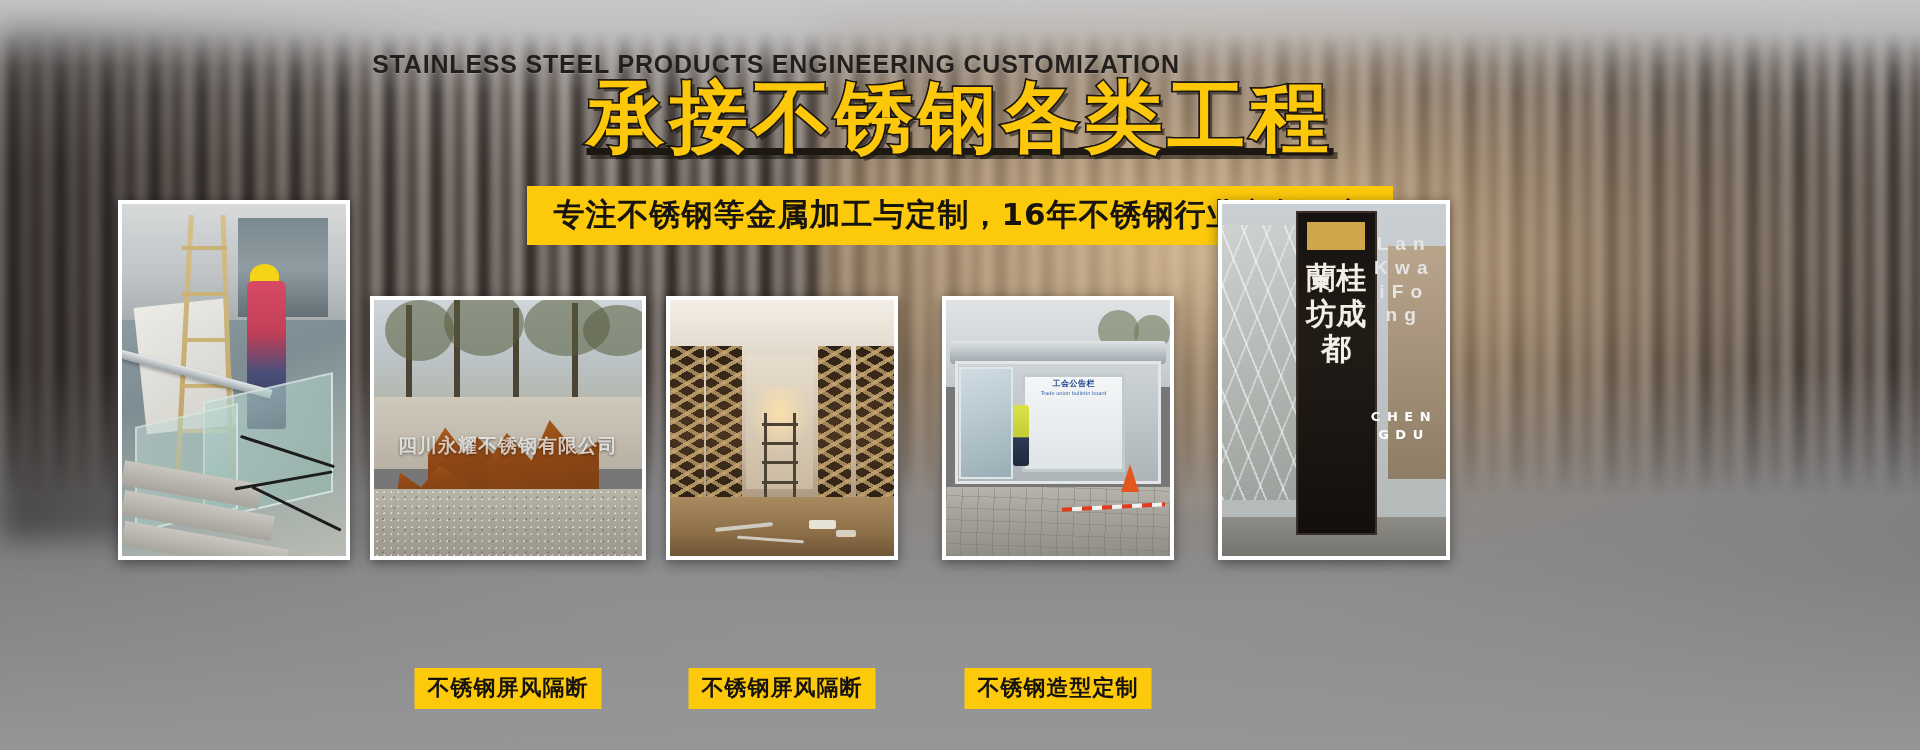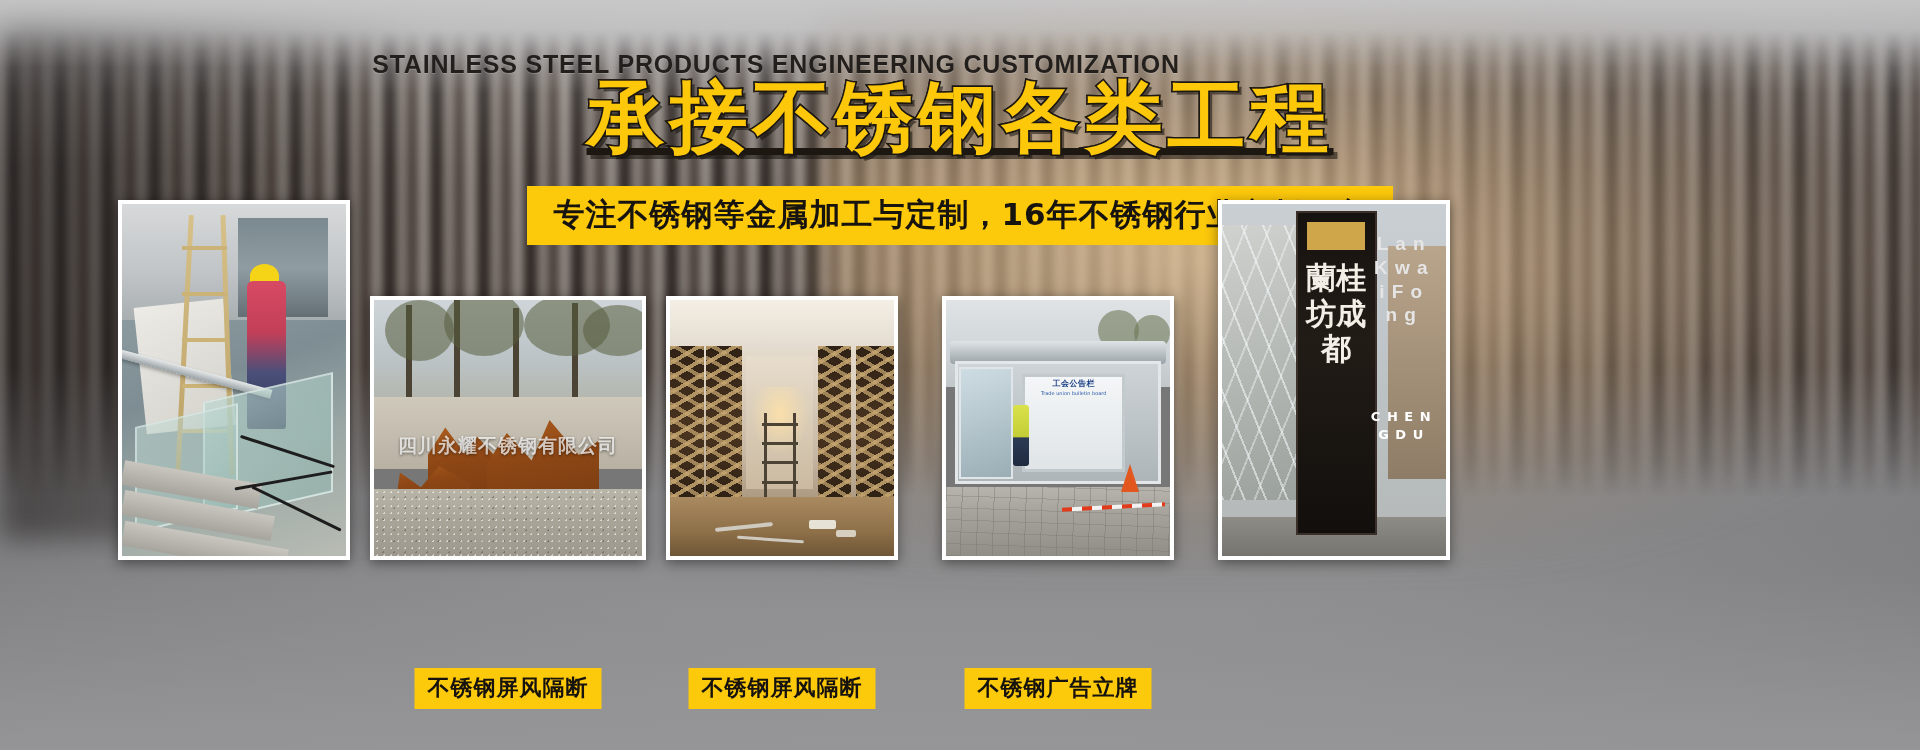--- a/index.html
+++ b/index.html
@@ -373,21 +373,21 @@
           <div class="p4-frame"></div>
           <div class="p4-glass"></div>
           <div class="p4-board"></div>
           <div class="p4-boardtitle">工会公告栏</div>
           <div class="p4-boardsub">Trade union bulletin board</div>
           <div class="p4-worker"></div>
           <div class="p4-cone"></div>
           <div class="p4-tape"></div>
         </div>
       </div>
-      <div class="caption" style="top:372px;">不锈钢广告立牌</div>
+      <div class="caption" style="top:372px;">不锈钢造型定制</div>
     </div>
 
     <div class="card" style="left:1218px; top:200px; width:232px; height:360px;">
       <div class="frame">
         <div class="photo">
           <div class="p5-sky"></div>
           <div class="p5-bldgL"></div>
           <div class="p5-glassgrid"></div>
           <div class="p5-bldgR"></div>
           <div class="p5-ground"></div>

